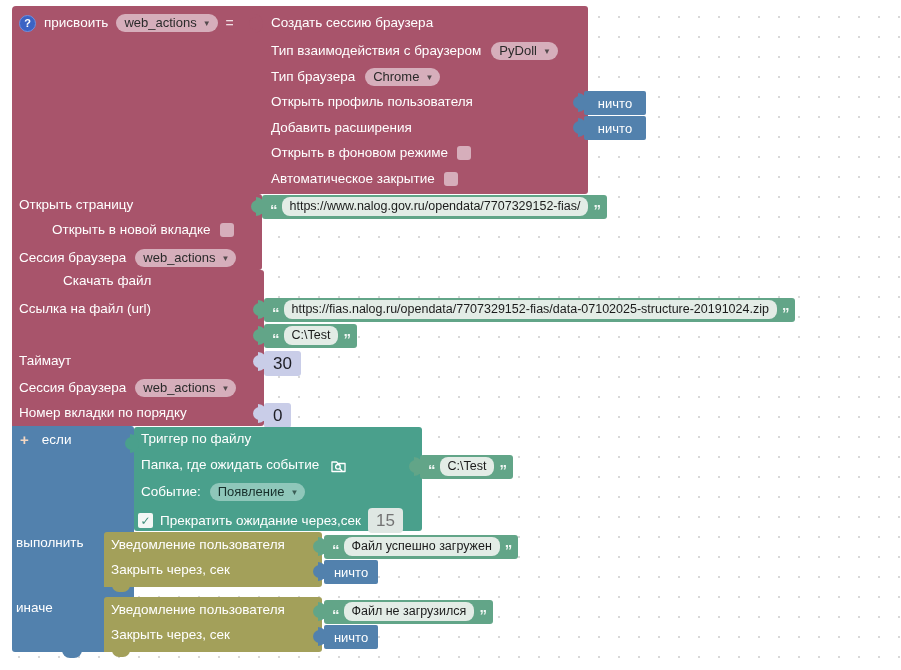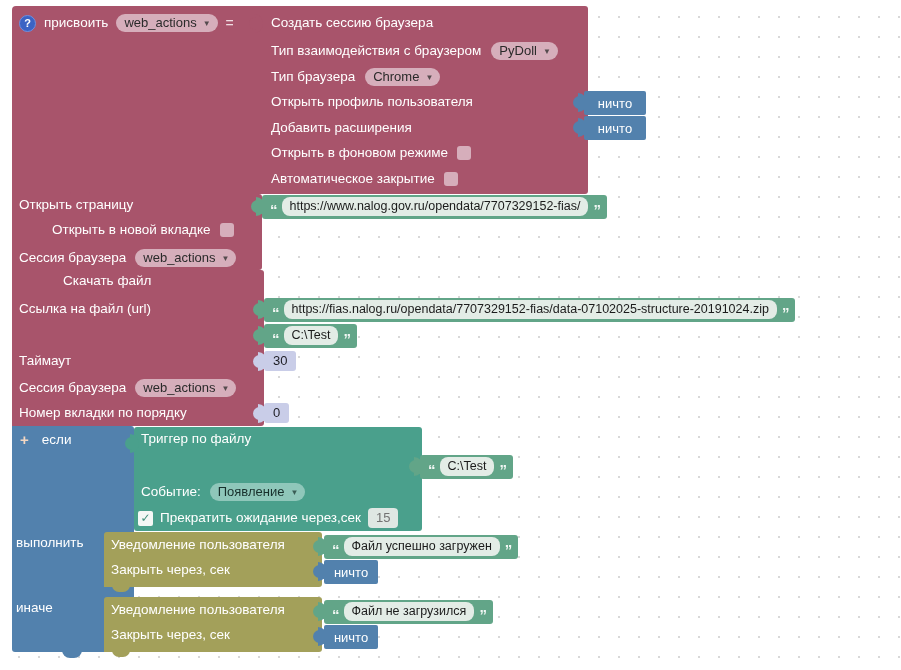--- a/index.html
+++ b/index.html
@@ -43,21 +43,21 @@
   .cbx{width:14px;height:14px;border-radius:3px;display:inline-block;}
   .cbx-rose{background:#d6aebb;}
   .cbx-on{
     background:#f4f7f5;border-radius:2px;width:15px;height:15px;
     display:inline-flex;align-items:center;justify-content:center;
     color:#3f8d79;font-size:12px;font-weight:bold;line-height:1;
   }
 
   
   .num{
-    background:#c9cde8;color:#1d1d24;font-size:13px;
+    background:#c9cde8;color:#1d1d24;font-size:17px;
     border-radius:3px;padding:2px 9px;line-height:1.25;
     display:inline-block;text-align:center;
   }
   .num-teal{background:#dfe7e3;color:#737373;border-radius:4px;padding:2px 8px;}
 
   
   .plug{
     position:absolute;width:9px;height:19px;border-radius:0 9px 9px 0;
   }
   .plug:before{
@@ -260,20 +260,30 @@
     <span class="lbl">иначе</span>
   </div>
 
   <div class="blk c-teal" style="left:134px;top:427px;width:288px;height:104px;border-radius:3px;"></div>
   <div class="plug" style="left:130px;top:434px;background:#4aa08c;"></div>
 
   <div class="row" style="left:141px;top:432px;">
     <span class="lbl">Триггер по файлу</span>
   </div>
 
+  <div class="row" style="left:141px;top:458px;gap:12px;">
+    <span class="lbl">Папка, где ожидать событие</span>
+    <span class="fsicon">
+      <svg width="15" height="14" viewBox="0 0 16 15" fill="none">
+        <path d="M1 3.2h5l1.3 1.6H15V13.4H1z" stroke="#ffffff" stroke-width="1.4" fill="none" stroke-linejoin="round"></path>
+        <circle cx="7.4" cy="8.4" r="2.5" stroke="#ffffff" stroke-width="1.4" fill="none"></circle>
+        <line x1="9.3" y1="10.4" x2="11.4" y2="12.4" stroke="#ffffff" stroke-width="1.6" stroke-linecap="round"></line>
+      </svg>
+    </span>
+  </div>
   <div class="plug" style="left:414px;top:457px;background:#62a588;"></div>
   <div class="strblk" style="left:420px;top:455px;">
     <span class="q l">“</span>
     <span class="strfield">C:\Test</span>
     <span class="q">”</span>
   </div>
 
   <div class="row" style="left:141px;top:483px;gap:9px;">
     <span class="lbl">Событие:</span>
     <span class="dd dd-teal">

